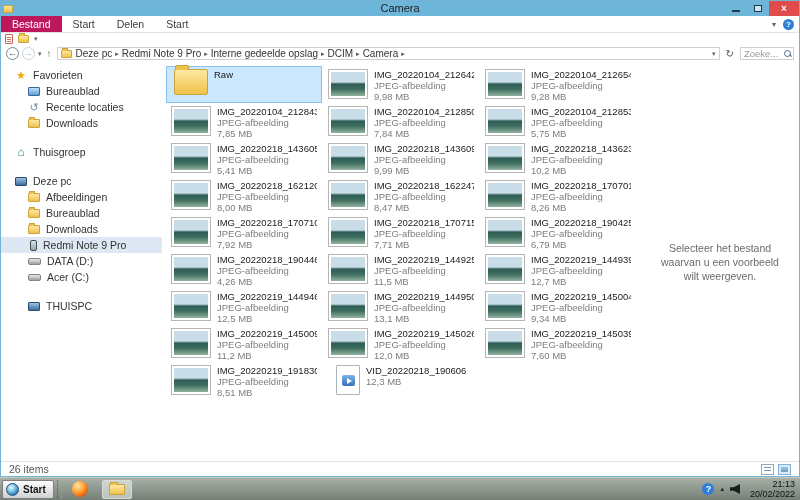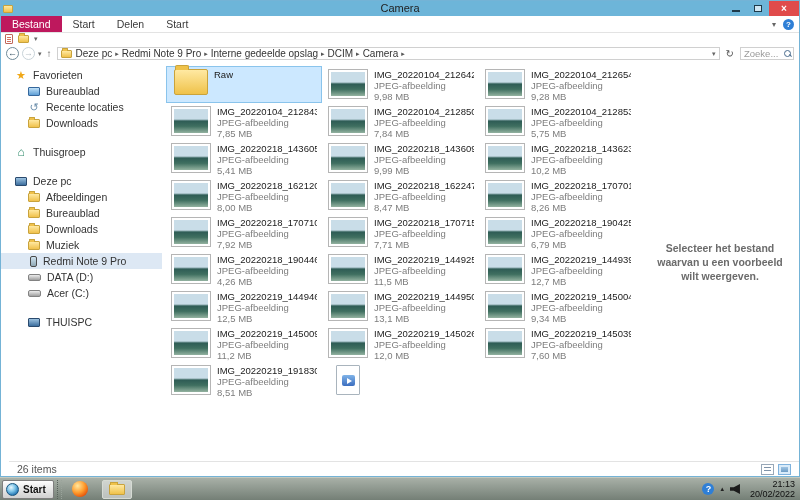--- a/index.html
+++ b/index.html
@@ -127,25 +127,25 @@
   .vid-icon::after { content:""; position:absolute; left:10px; top:12px;
     border-left:5px solid #fff; border-top:3px solid transparent;
     border-bottom:3px solid transparent; }
   .tile-text { display:flex; flex-direction:column; line-height:11px; overflow:hidden; }
   .tname { font-size:9.5px; color:#1a1a1a; white-space:nowrap; }
   .tmeta { font-size:9.5px; color:#7d7d7d; white-space:nowrap; }
   
   .preview { flex:1; display:flex; align-items:center; justify-content:center;
     padding:0 12px; }
   .preview-msg { font-size:10.5px; color:#6b6b6b; text-align:center;
-    line-height:14px; max-width:150px;font-weight:bold; }
+    line-height:14px; max-width:150px; }
   
   .statusbar { position:absolute; left:0; right:0; bottom:0; height:15px;
     background:#fff; border-top:1px solid #e3e3e3; display:flex;
-    align-items:center; padding:0 8px;margin-left:8px; }
+    align-items:center; padding:0 8px; }
   .status-count { font-size:10.5px; color:#555; }
   .status-views { margin-left:auto; display:flex; gap:4px; }
   .view-btn { width:13px; height:11px; border:1px solid #98a8b8; background:#fff;
     position:relative; }
   .view-btn.list::before { content:""; position:absolute; inset:2px;
     background:repeating-linear-gradient(180deg,#7f93a8 0 1px,transparent 1px 3px); }
   .view-btn.thumbs { background:#d9ebf9; border-color:#7fb2dd; }
   .view-btn.thumbs::before { content:""; position:absolute; inset:2px;
     background:linear-gradient(#9ec4e4,#6d9cc4); }
   
@@ -284,24 +284,20 @@
           <span>Afbeeldingen</span>
         </div>
         <div class="side-row child">
           <span class="ic ic-folder"></span>
           <span>Bureaublad</span>
         </div>
         <div class="side-row child">
           <span class="ic ic-folder"></span>
           <span>Downloads</span>
         </div>
-        <div class="side-row child">
-          <span class="ic ic-folder"></span>
-          <span>Muziek</span>
-        </div>
         <div class="side-row child selected">
           <span class="ic ic-phone"></span>
           <span>Redmi Note 9 Pro</span>
         </div>
         <div class="side-row child">
           <span class="ic ic-drive"></span>
           <span>DATA (D:)</span>
         </div>
         <div class="side-row child">
           <span class="ic ic-drive"></span>
@@ -477,20 +473,24 @@
               <span class="thumb-inner" style="display: block;"></span>
             </span>
             <div class="tile-text">
               <div class="tname">IMG_20220219_145026</div>
               <div class="tmeta">JPEG-afbeelding</div>
               <div class="tmeta">12,0 MB</div>
             </div>
           </div>
           <div class="tile">
             <span class="vid-icon"></span>
+            <div class="tile-text">
+              <div class="tname">VID_20220218_190606</div>
+              <div class="tmeta">12,3 MB</div>
+            </div>
           </div>
           <div class="tile">
             <span class="thumb">
               <span class="thumb-inner" style="display: block;"></span>
             </span>
             <div class="tile-text">
               <div class="tname">IMG_20220104_212654</div>
               <div class="tmeta">JPEG-afbeelding</div>
               <div class="tmeta">9,28 MB</div>
             </div>

